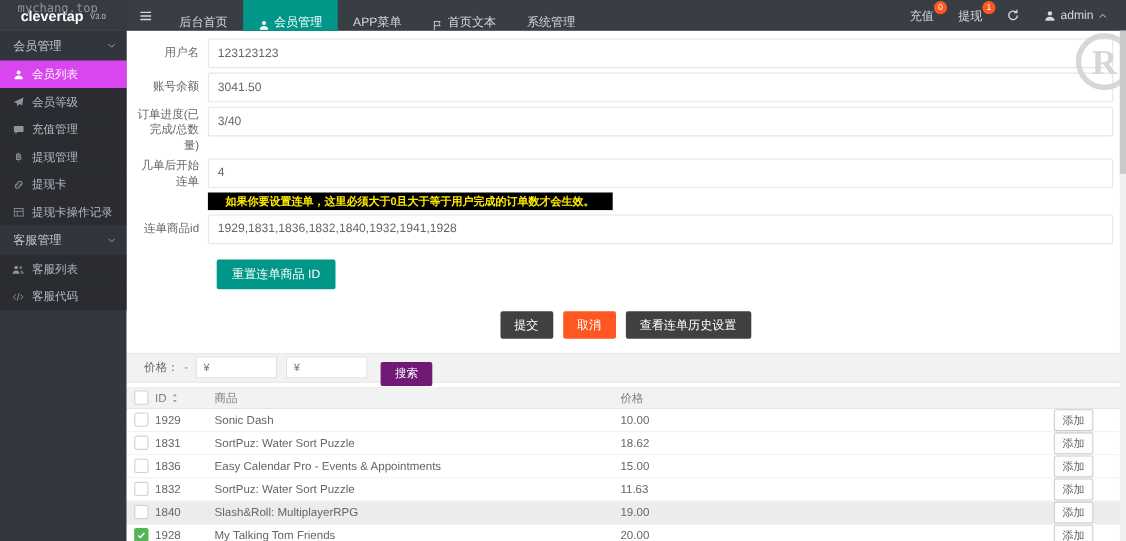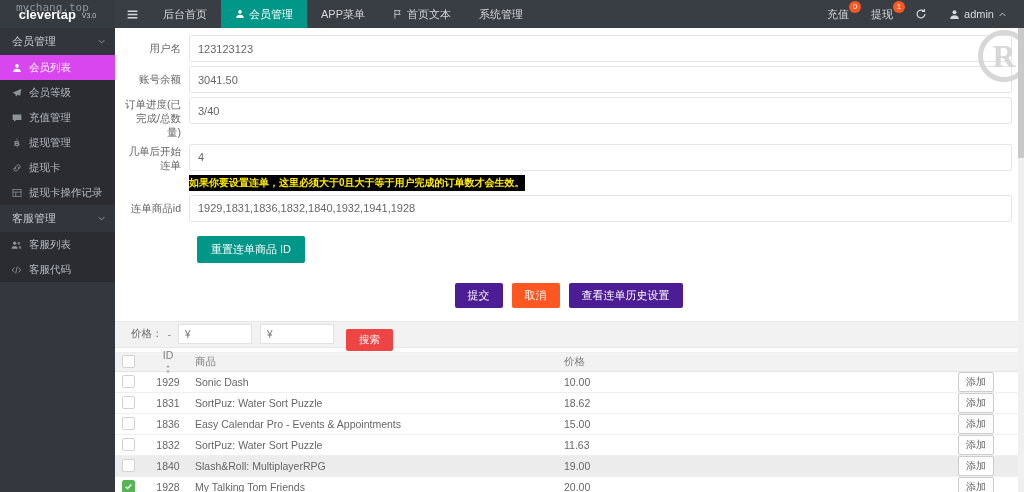--- a/index.html
+++ b/index.html
@@ -9,21 +9,21 @@
 
   
   header { position:absolute; top:0; left:0; right:0; height:28px; background:#383e44;
     display:flex; align-items:stretch; color:#cfd3d6; z-index:20; }
   .logo { width:115px; background:#353b40; color:#fff; display:flex; align-items:center;
     justify-content:center; gap:6px; cursor:pointer; }
   .logo-text { font-weight:bold; font-size:13px; }
   .logo-ver { font-size:7px; margin-top:3px; color:#c4c8cc; }
   .burger { width:34px; display:flex; align-items:center; justify-content:center; color:#d6d9db; cursor:pointer; }
   .top-nav { display:flex; }
-  .nav-item { display:flex; align-items:center; gap:4px; padding:0 14px; font-size:11px;
+  .nav-item { display:flex; align-items:flex-end; gap:4px; padding:0 14px; font-size:11px;
     color:#d6d9db; cursor:pointer; height:28px; }
   .nav-item.active { background:#009688; color:#fff; }
   .header-right { margin-left:auto; display:flex; align-items:center; padding-right:6px; }
   .hr-item { position:relative; font-size:11px; padding:0 11px; display:flex; align-items:center;
     gap:4px; cursor:pointer; height:28px; color:#d6d9db; }
   .badge { position:absolute; top:1px; right:-1px; min-width:12px; height:12px; border-radius:7px;
     background:#ff5722; color:#fff; font-size:8px; line-height:12px; text-align:center; padding:0 2px; }
   .ic { display:inline-flex; align-items:center; justify-content:center; }
   .ic svg { display:block; }
 
@@ -47,45 +47,45 @@
   .site-mark { position:absolute; top:1px; left:16px; font-family:"DejaVu Sans Mono",monospace;
     font-size:11px; color:#90939a; z-index:30; pointer-events:none; }
 
   .form-wrap { padding:7px 6px 0 10px; position:relative; }
   .form-row { display:flex; align-items:flex-start; margin-bottom:4px; }
   .form-label { width:64px; min-height:27px; display:flex; align-items:center; justify-content:flex-end;
     text-align:right; font-size:10.5px; color:#666; padding-right:8px; line-height:1.35; flex-shrink:0; }
   .form-field { flex:1; }
   .form-input { width:100%; height:27px; border:1px solid #e6e6e6; border-radius:2px; padding:0 8px;
     font-size:11px; color:#666; outline:none; background:#fff; font-family:inherit; }
-  .form-note { display:inline-block; background:#000; color:#ffeb00; font-size:10px; padding:1px 0;
+  .form-note { display:inline-block; background:#000; color:#ffeb00; font-size:10px; padding:1px 16px;
     margin-top:4px; font-weight:bold; }
   .reset-btn { margin:10px 0 0 72px; background:#009688; color:#fff; border:none; height:27px;
     padding:0 14px; font-size:11px; border-radius:2px; cursor:pointer; font-family:inherit; }
   .form-actions { display:flex; justify-content:center; gap:9px; margin:20px 0 13px; }
   .btn { height:25px; padding:0 13px; font-size:11px; color:#fff; border:none; border-radius:2px;
     cursor:pointer; font-family:inherit; }
-  .btn.teal { background:#4c1d95; } .btn.orange { background:#ff5722; }
+  .btn.teal { background:#404040; } .btn.orange { background:#ff5722; }
 
   .filter-bar { background:#f2f2f2; border-top:1px solid #e8e8e8; border-bottom:1px solid #e8e8e8;
     padding:0 0 0 16px; display:flex; align-items:center; height:27px; }
   .filter-label { font-size:10.5px; color:#666; }
   .filter-dash { font-size:10.5px; color:#888; margin:0 7px 0 5px; }
   .filter-input { width:74px; height:20px; border:1px solid #e2e2e2; background:#fff; padding:0 6px;
     font-size:10px; color:#666; outline:none; margin-right:8px; font-family:inherit; }
-  .search-btn { background:#ef4444; color:#fff; border:none; height:22px; padding:0 13px;
+  .search-btn { background:#701a75; color:#fff; border:none; height:22px; padding:0 13px;
     font-size:10.5px; margin-left:4px; border-radius:2px; cursor:pointer; font-family:inherit;margin-top:12px; }
 
   .table { margin-top:4px; font-size:10.5px; color:#666; }
   .t-head { display:flex; align-items:center; background:#f2f2f2; border-top:1px solid #eee;
     border-bottom:1px solid #e4e4e4; height:20px; color:#7d7d7d; }
   .t-row { display:flex; align-items:center; height:21px; border-bottom:1px solid #efefef; background:#fff; }
   .t-row.hl { background:#ececec; }
   .col-check { width:26px; display:flex; justify-content:center; flex-shrink:0; }
-  .col-id { width:54px; display:flex; align-items:center; gap:3px; flex-shrink:0;flex-direction:column; }
+  .col-id { width:54px; display:flex; align-items:center; gap:3px; flex-shrink:0; }
   .col-name { flex:1; white-space:nowrap; overflow:hidden; }
   .col-price { width:362px; flex-shrink:0; }
   .col-action { width:92px; text-align:right; padding-right:24px; flex-shrink:0; }
   .cb { width:13px; height:13px; border:1px solid #d2d2d2; border-radius:2px; background:#fff;
     display:flex; align-items:center; justify-content:center; cursor:pointer; }
   .cb.checked { background:#55b555; border-color:#55b555; }
   .add-btn { border:1px solid #ccc; background:#fdfdfd; color:#666; font-size:10px; padding:2px 7px;
     border-radius:2px; cursor:pointer; font-family:inherit; }
   .sort-ic { color:#9a9a9a; }
 

